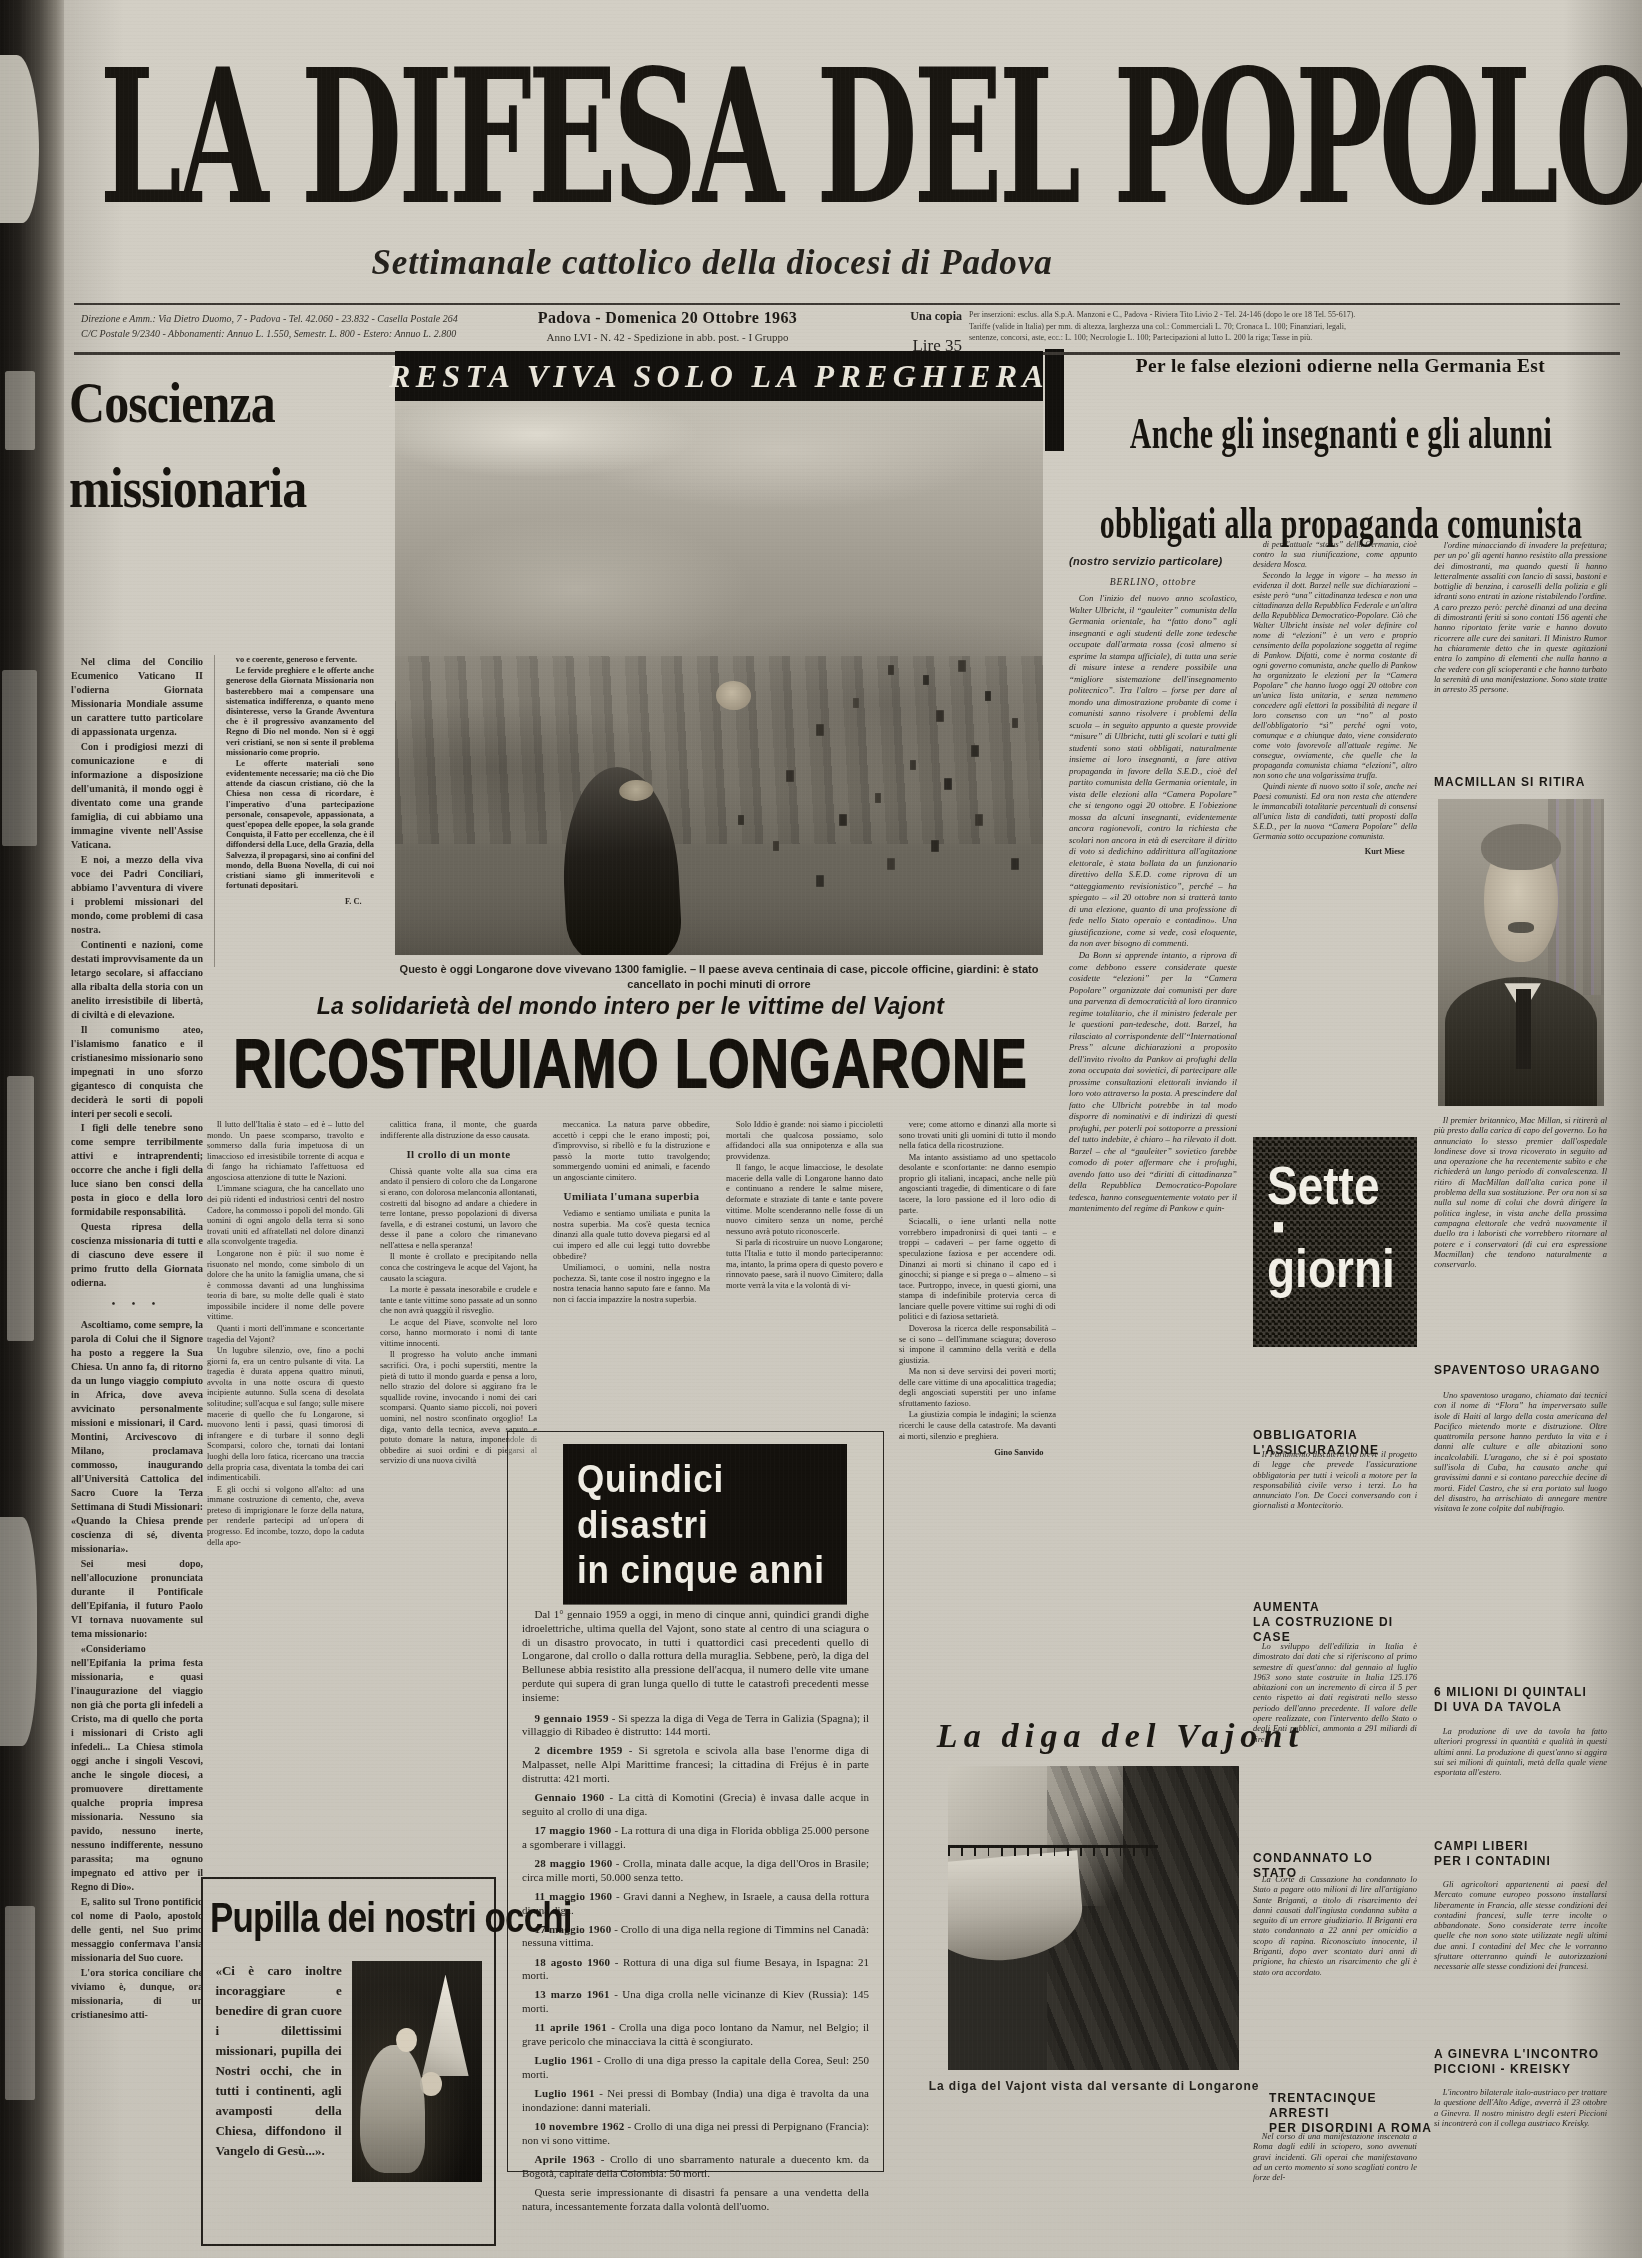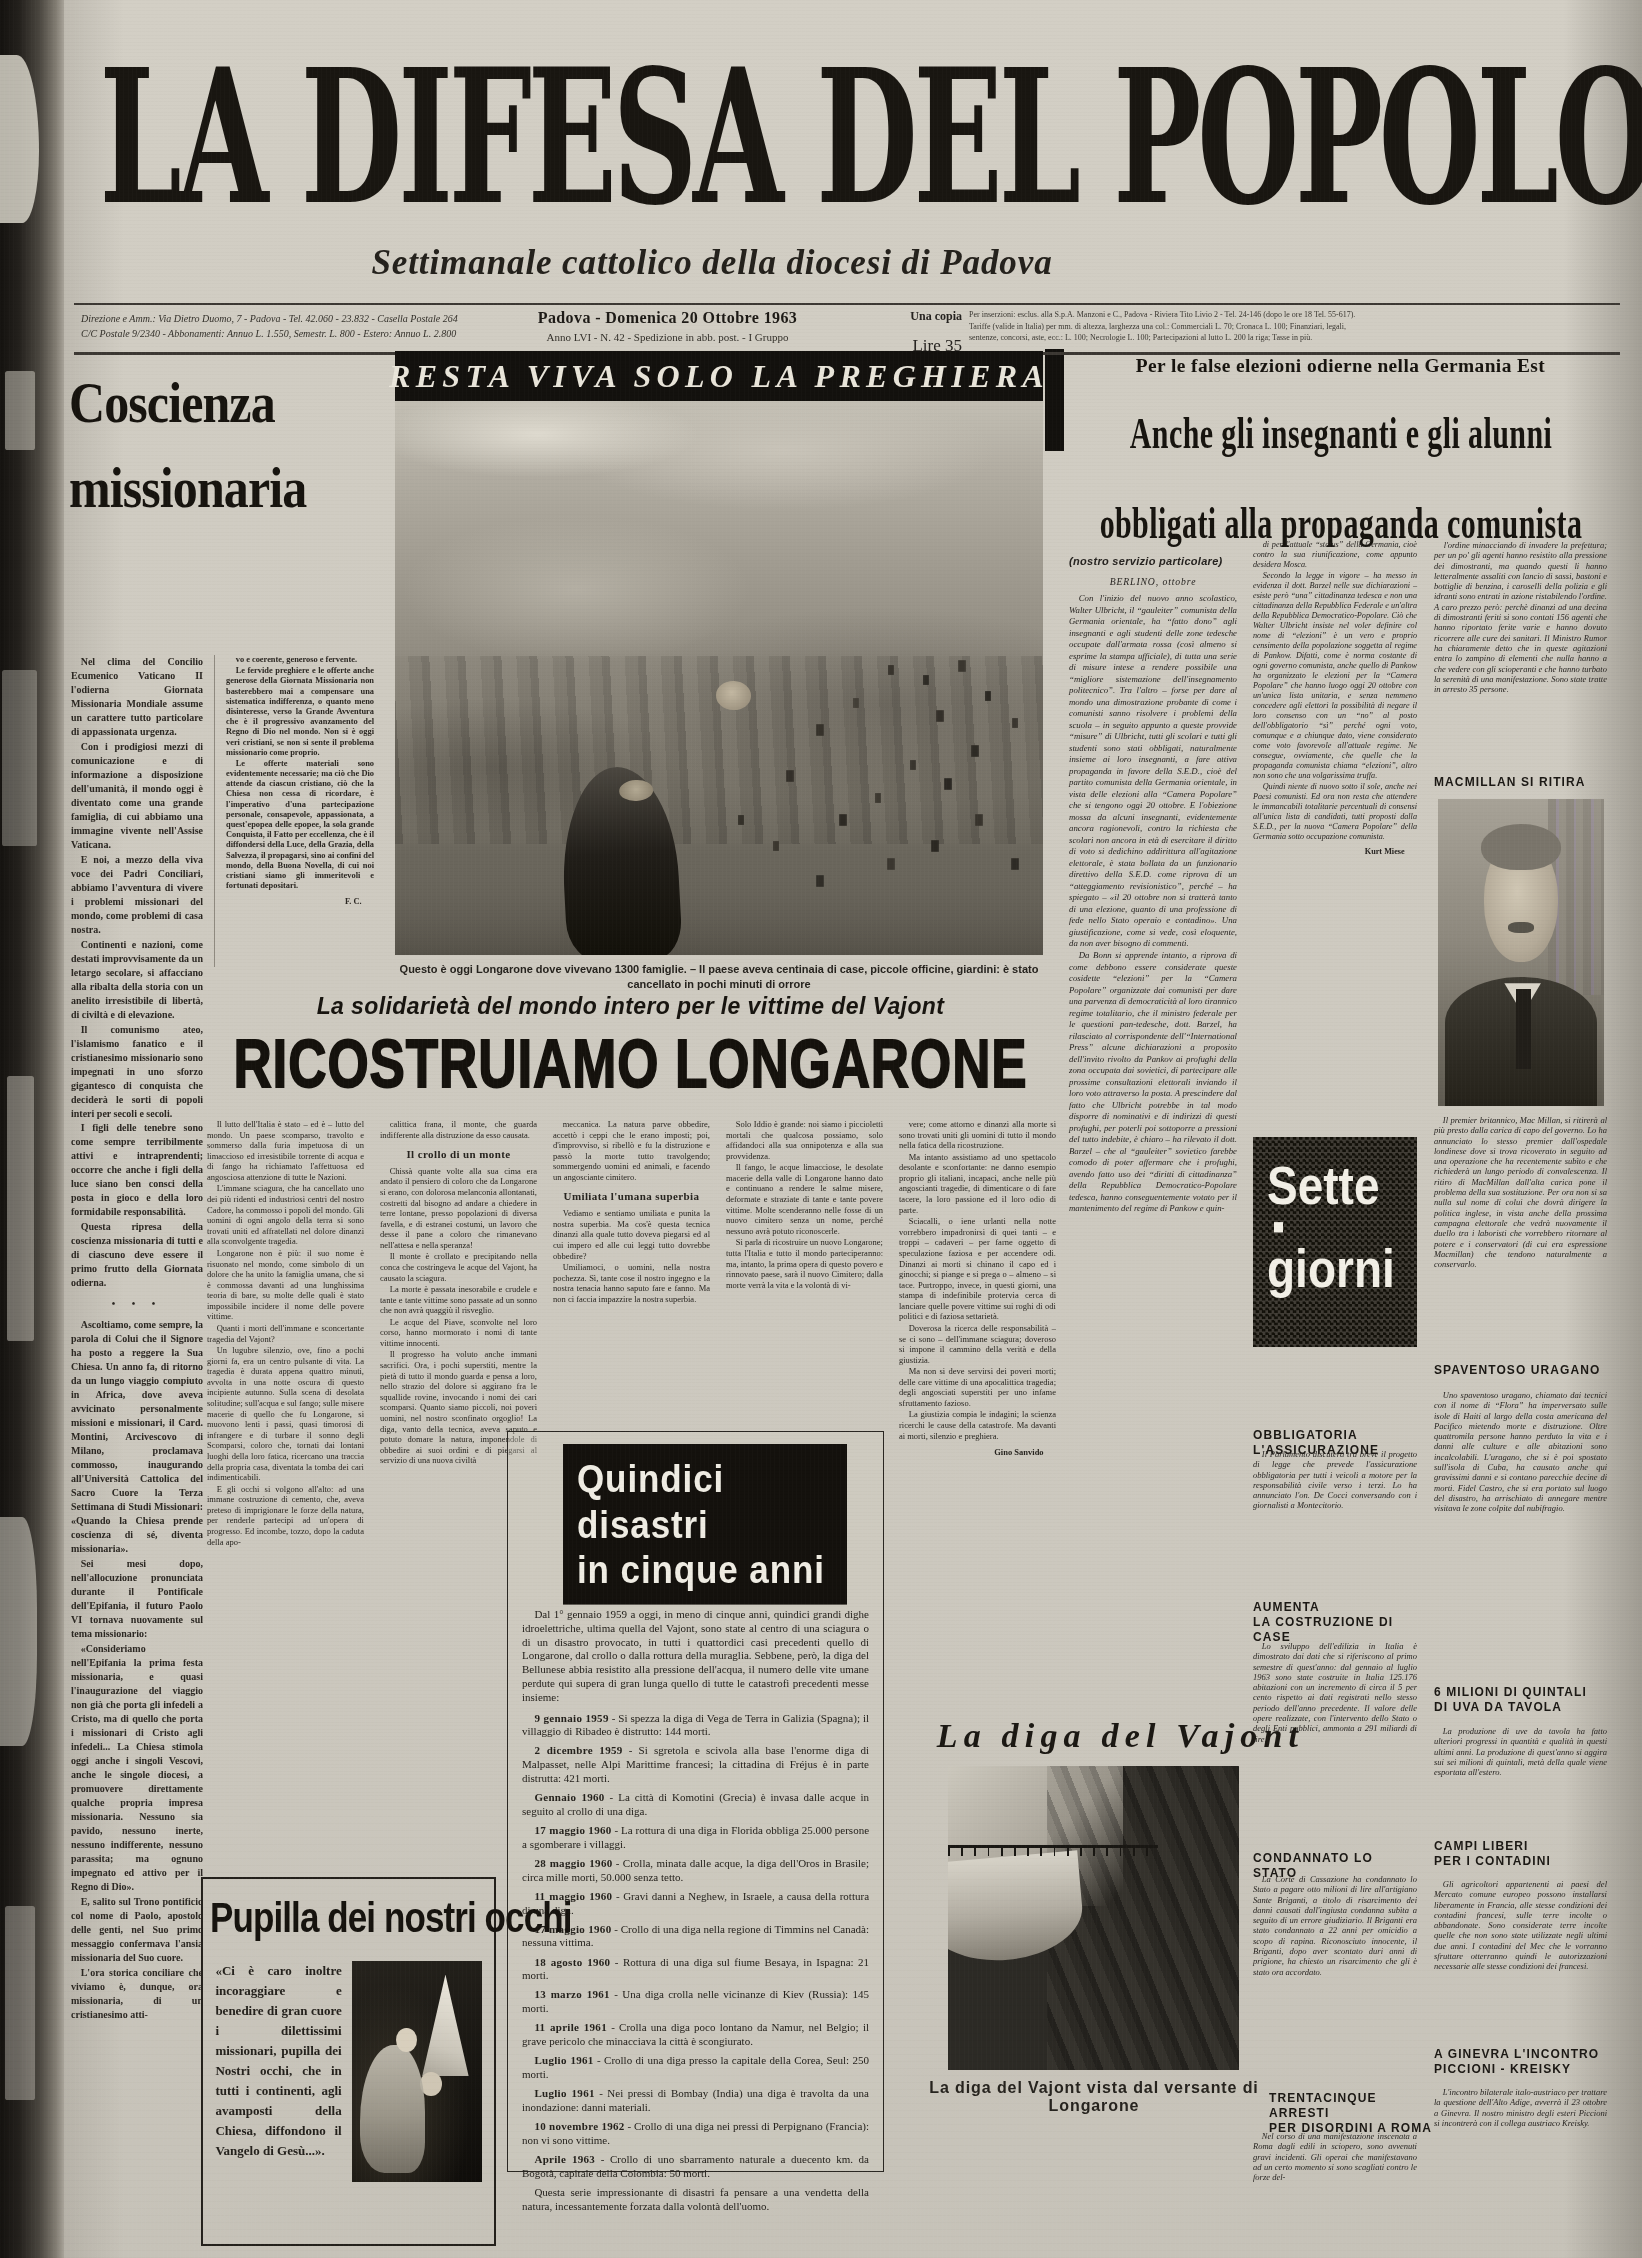--- a/index.html
+++ b/index.html
@@ -199,21 +199,21 @@
     background:linear-gradient(135deg,#ccc8bd 0%,#aba69b 55%,rgba(171,166,155,0) 95%);}
   .dam-photo .crags{position:absolute;right:-4%;top:-4%;width:70%;height:110%;opacity:.55;
     background:repeating-linear-gradient(68deg, rgba(16,14,12,.6) 0 6.2px, rgba(88,83,74,.35) 6.2px 17.6px, rgba(40,37,32,.5) 17.6px 26.5px);}
   .dam-photo .wall{position:absolute;left:-8%;top:30%;width:54%;height:34%;
     background:linear-gradient(180deg,#d6d2c7 0%,#b1aca1 55%,#837e73 100%);
     border-radius:0 0 100% 100%/0 0 92% 92%;transform:rotate(-5deg);}
   .dam-photo .bridge{position:absolute;left:0;top:26%;width:72%;height:2.6px;background:#191713;}
   .dam-photo .bridge::after{content:"";position:absolute;left:0;top:2.6px;width:100%;height:8px;
     background:repeating-linear-gradient(90deg,#191713 0 1.8px,rgba(0,0,0,0) 1.8px 13.2px);}
   .dam-cap{left:913px;top:2079px;width:362px;text-align:center;
-    font-family:"Liberation Sans","DejaVu Sans",sans-serif;font-weight:bold;font-size:16px;
+    font-family:"Liberation Sans","DejaVu Sans",sans-serif;font-weight:bold;font-size:12px;
     letter-spacing:0.9px;color:#26231e;}
 </style>
 </head>
 <body>
 
 <div class="page">
 
   <div class="abs spine">
     <div class="frag f1"></div>
     <div class="frag f2"></div>

